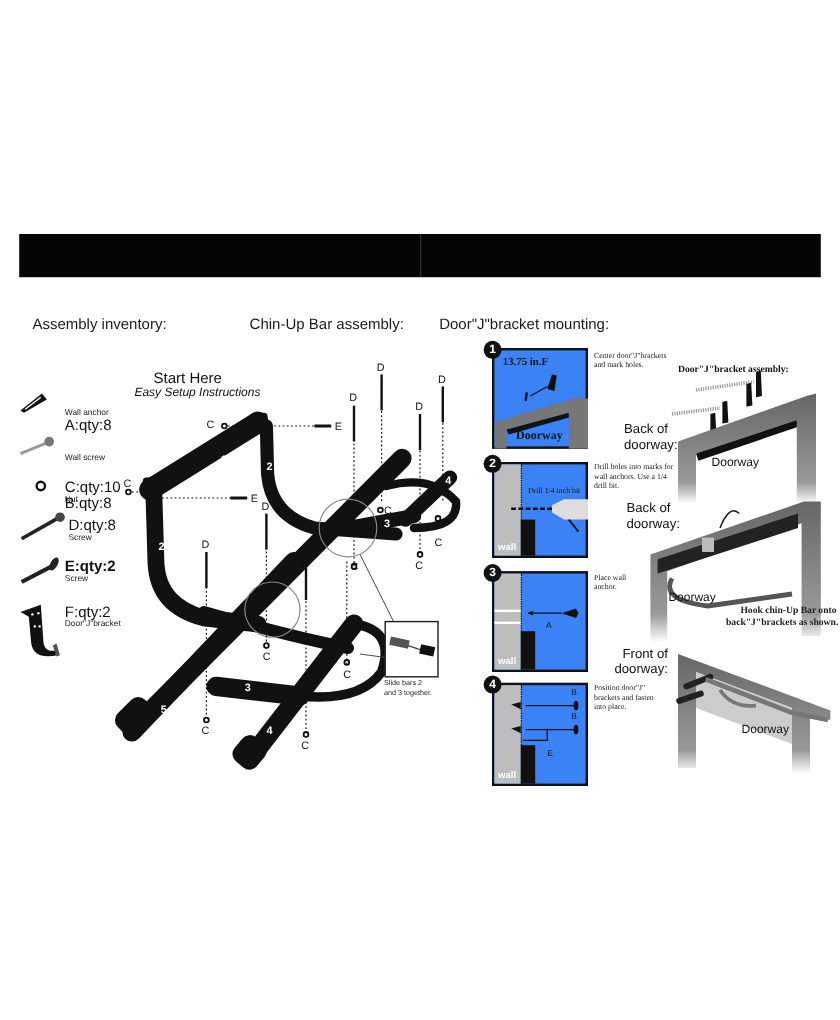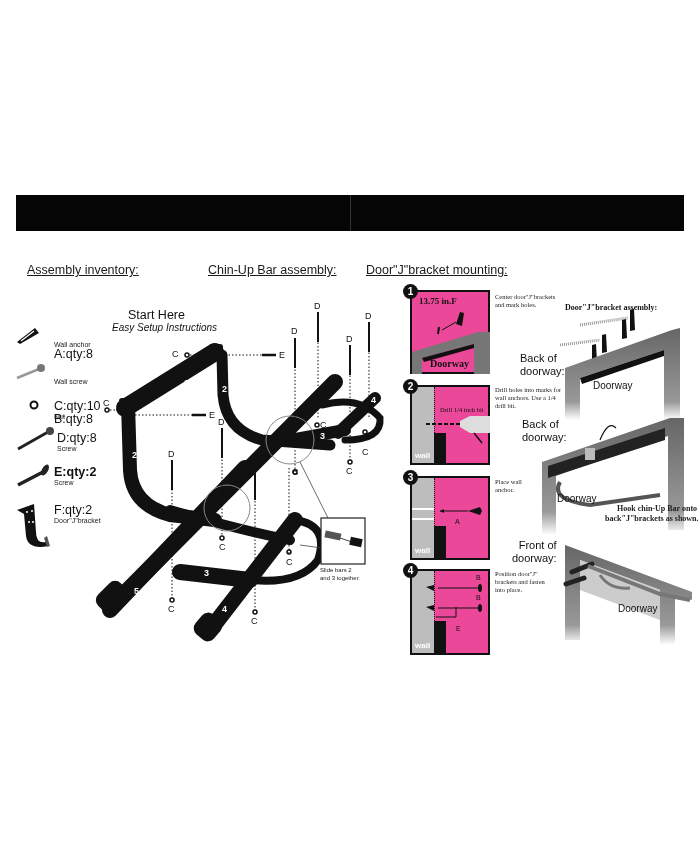--- a/index.html
+++ b/index.html
@@ -1,26 +1,26 @@
 <!DOCTYPE html>
 <html><head>
 <meta charset="utf-8">
 <style>
   html, body { margin:0; padding:0; background:#ffffff; }
   body { width:700px; height:850px; position:relative; overflow:hidden; font-family:"Liberation Sans", sans-serif; color:#111; }
   .abs { position:absolute; }
   .banner { position:absolute; left:16px; top:195px; width:668px; height:36px; background:#050505; }
-  .section-title { position:absolute; font-size:12.5px; color:#1a1a1a; white-space:nowrap;text-decoration:underline; }
+  .section-title { position:absolute; font-size:12.5px; color:#1a1a1a; white-space:nowrap; }
   .inv-label { position:absolute; font-size:12.5px; line-height:13px; color:#111; white-space:nowrap; }
   .inv-sub { position:absolute; font-size:7px; color:#222; white-space:nowrap; }
   .start-title { position:absolute; left:128px; top:308px; font-size:12.5px; color:#111; }
   .start-sub { position:absolute; left:112px; top:322px; font-size:10px; font-style:italic; color:#111; white-space:nowrap;text-align:center; }
   .part-num { position:absolute; color:#fff; font-size:9px; font-weight:bold; }
   .ltr { position:absolute; font-size:9px; color:#111; }
-  .step-box { position:absolute; border:2px solid #111; background:#ec4899; box-sizing:border-box; }
+  .step-box { position:absolute; border:2px solid #111; background:#3b82f6; box-sizing:border-box; }
   .step-badge { position:absolute; width:15px; height:15px; border-radius:50%; background:#111; color:#fff; font-size:10px; font-weight:bold; text-align:center; line-height:15px; }
   .step-text { position:absolute; font-family:"Liberation Serif", serif; font-size:6.5px; line-height:8px; color:#222; }
   .wall { position:absolute; background:#bdbdbd; }
   .wall-label { position:absolute; font-size:8px; color:#fff; font-weight:bold; }
   .serif-label { position:absolute; font-family:"Liberation Serif", serif; color:#111; font-weight:bold; white-space:nowrap; }
   .view-label { position:absolute; font-size:11px; line-height:13px; color:#111; white-space:nowrap; }
   .door-label { position:absolute; font-size:10px; color:#111; white-space:nowrap; }
   .caption { position:absolute; font-family:"Liberation Serif", serif; font-size:8px; line-height:10px; color:#222; white-space:nowrap; }
 </style>
 </head>

